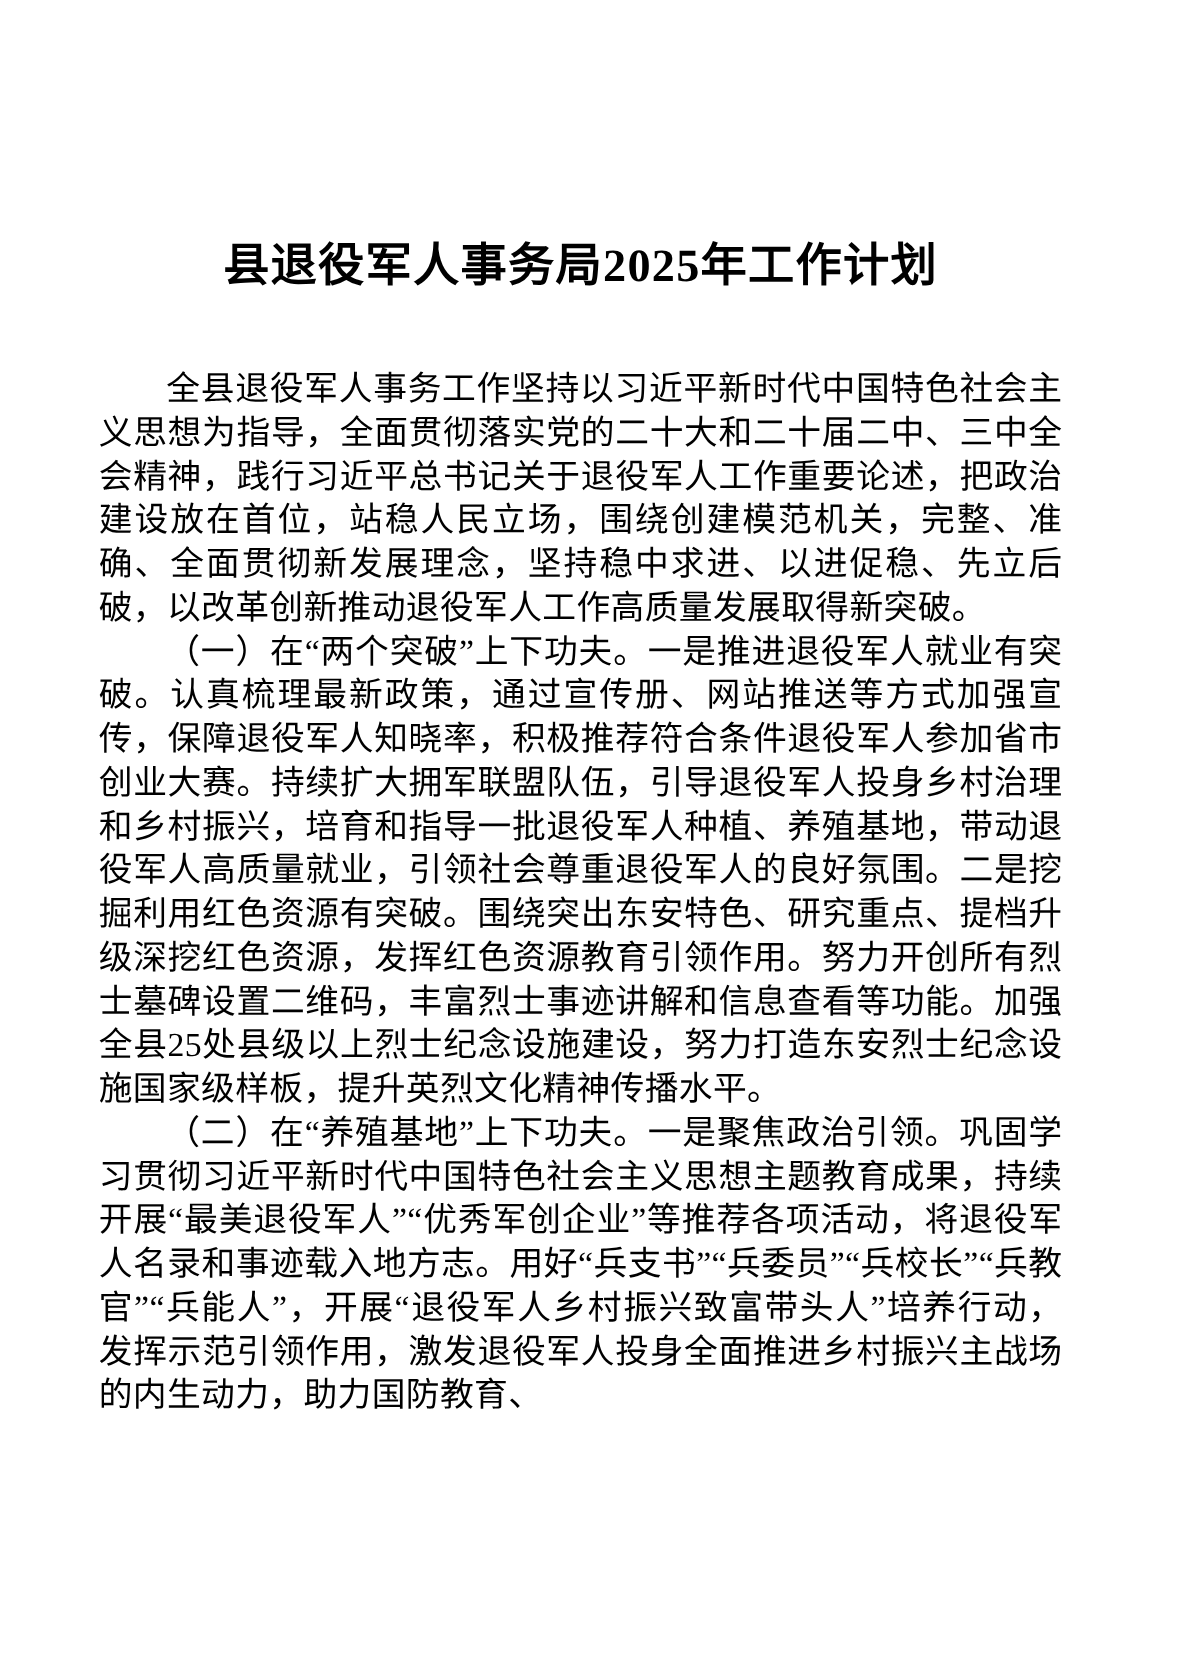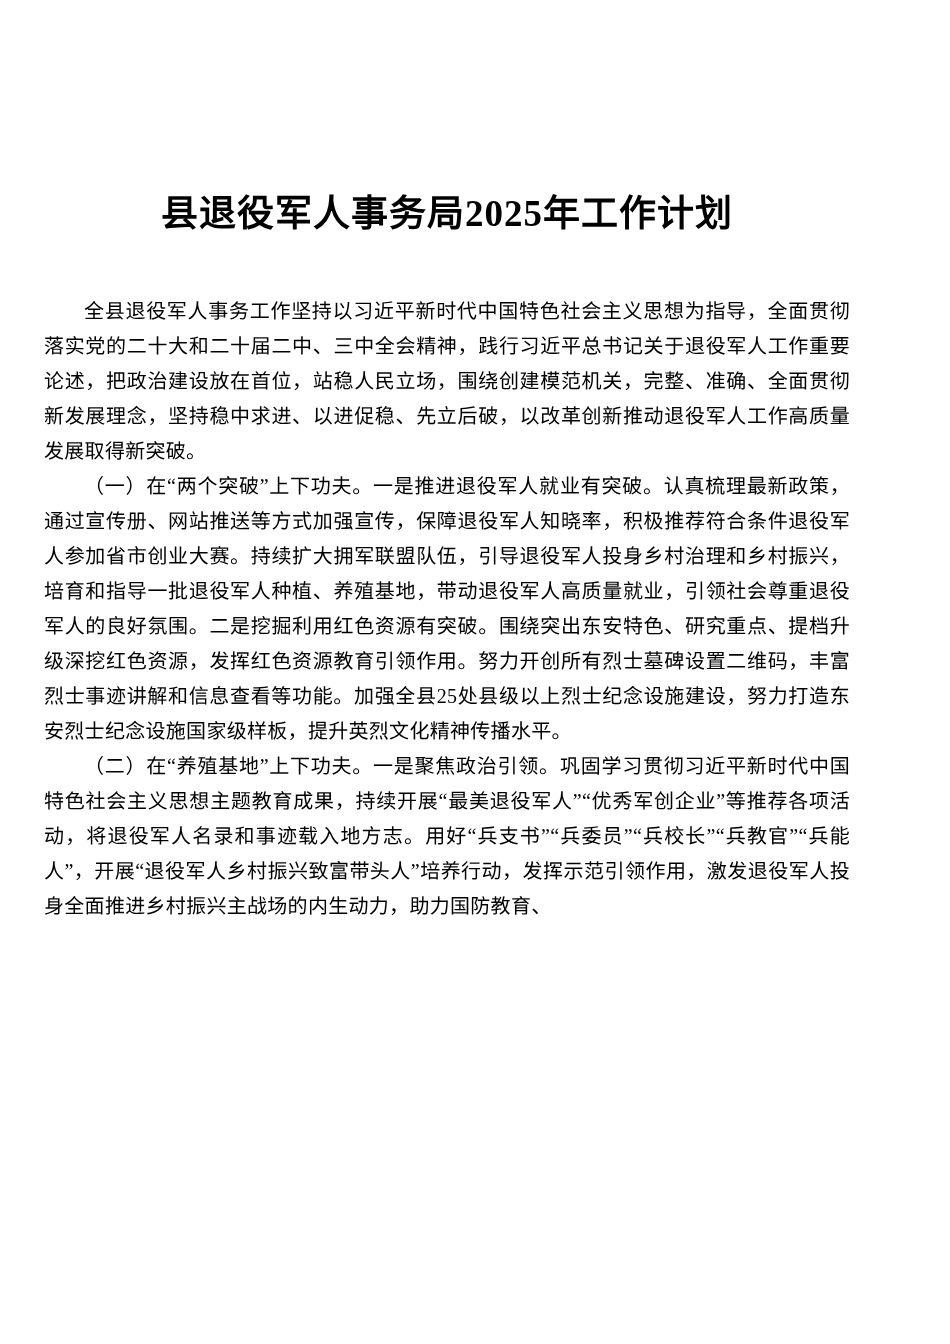--- a/index.html
+++ b/index.html
@@ -11,36 +11,36 @@
     position: relative;
     width: 950px;
     height: 1344px;
     background: #ffffff;
     overflow: hidden;
     font-family: "Liberation Serif", "DejaVu Serif", serif;
     color: #000000;
     box-sizing: border-box;
   }
   .content {
-    margin: 0 100px 0 44px;
+    margin: 0 100px 0 79px;
   }
   .doc-title {
     margin: 0;
     padding-top: 190px;
     margin-bottom: 56px;
     font-size: 37px;
     line-height: 48px;
     font-weight: bold;
     text-align: center;
     letter-spacing: 1px;
     font-family: "Liberation Serif", "DejaVu Serif", serif;
   }
   .doc-paragraph {
     margin: 0;
-    font-size: 20px;
+    font-size: 27px;
     line-height: 35px;
     text-align: justify;
     text-justify: inter-character;
     text-indent: 2em;
     letter-spacing: 0.3px;
     word-break: break-all;
     font-family: "Liberation Serif", "DejaVu Serif", serif;
   }
 </style>
 </head>

